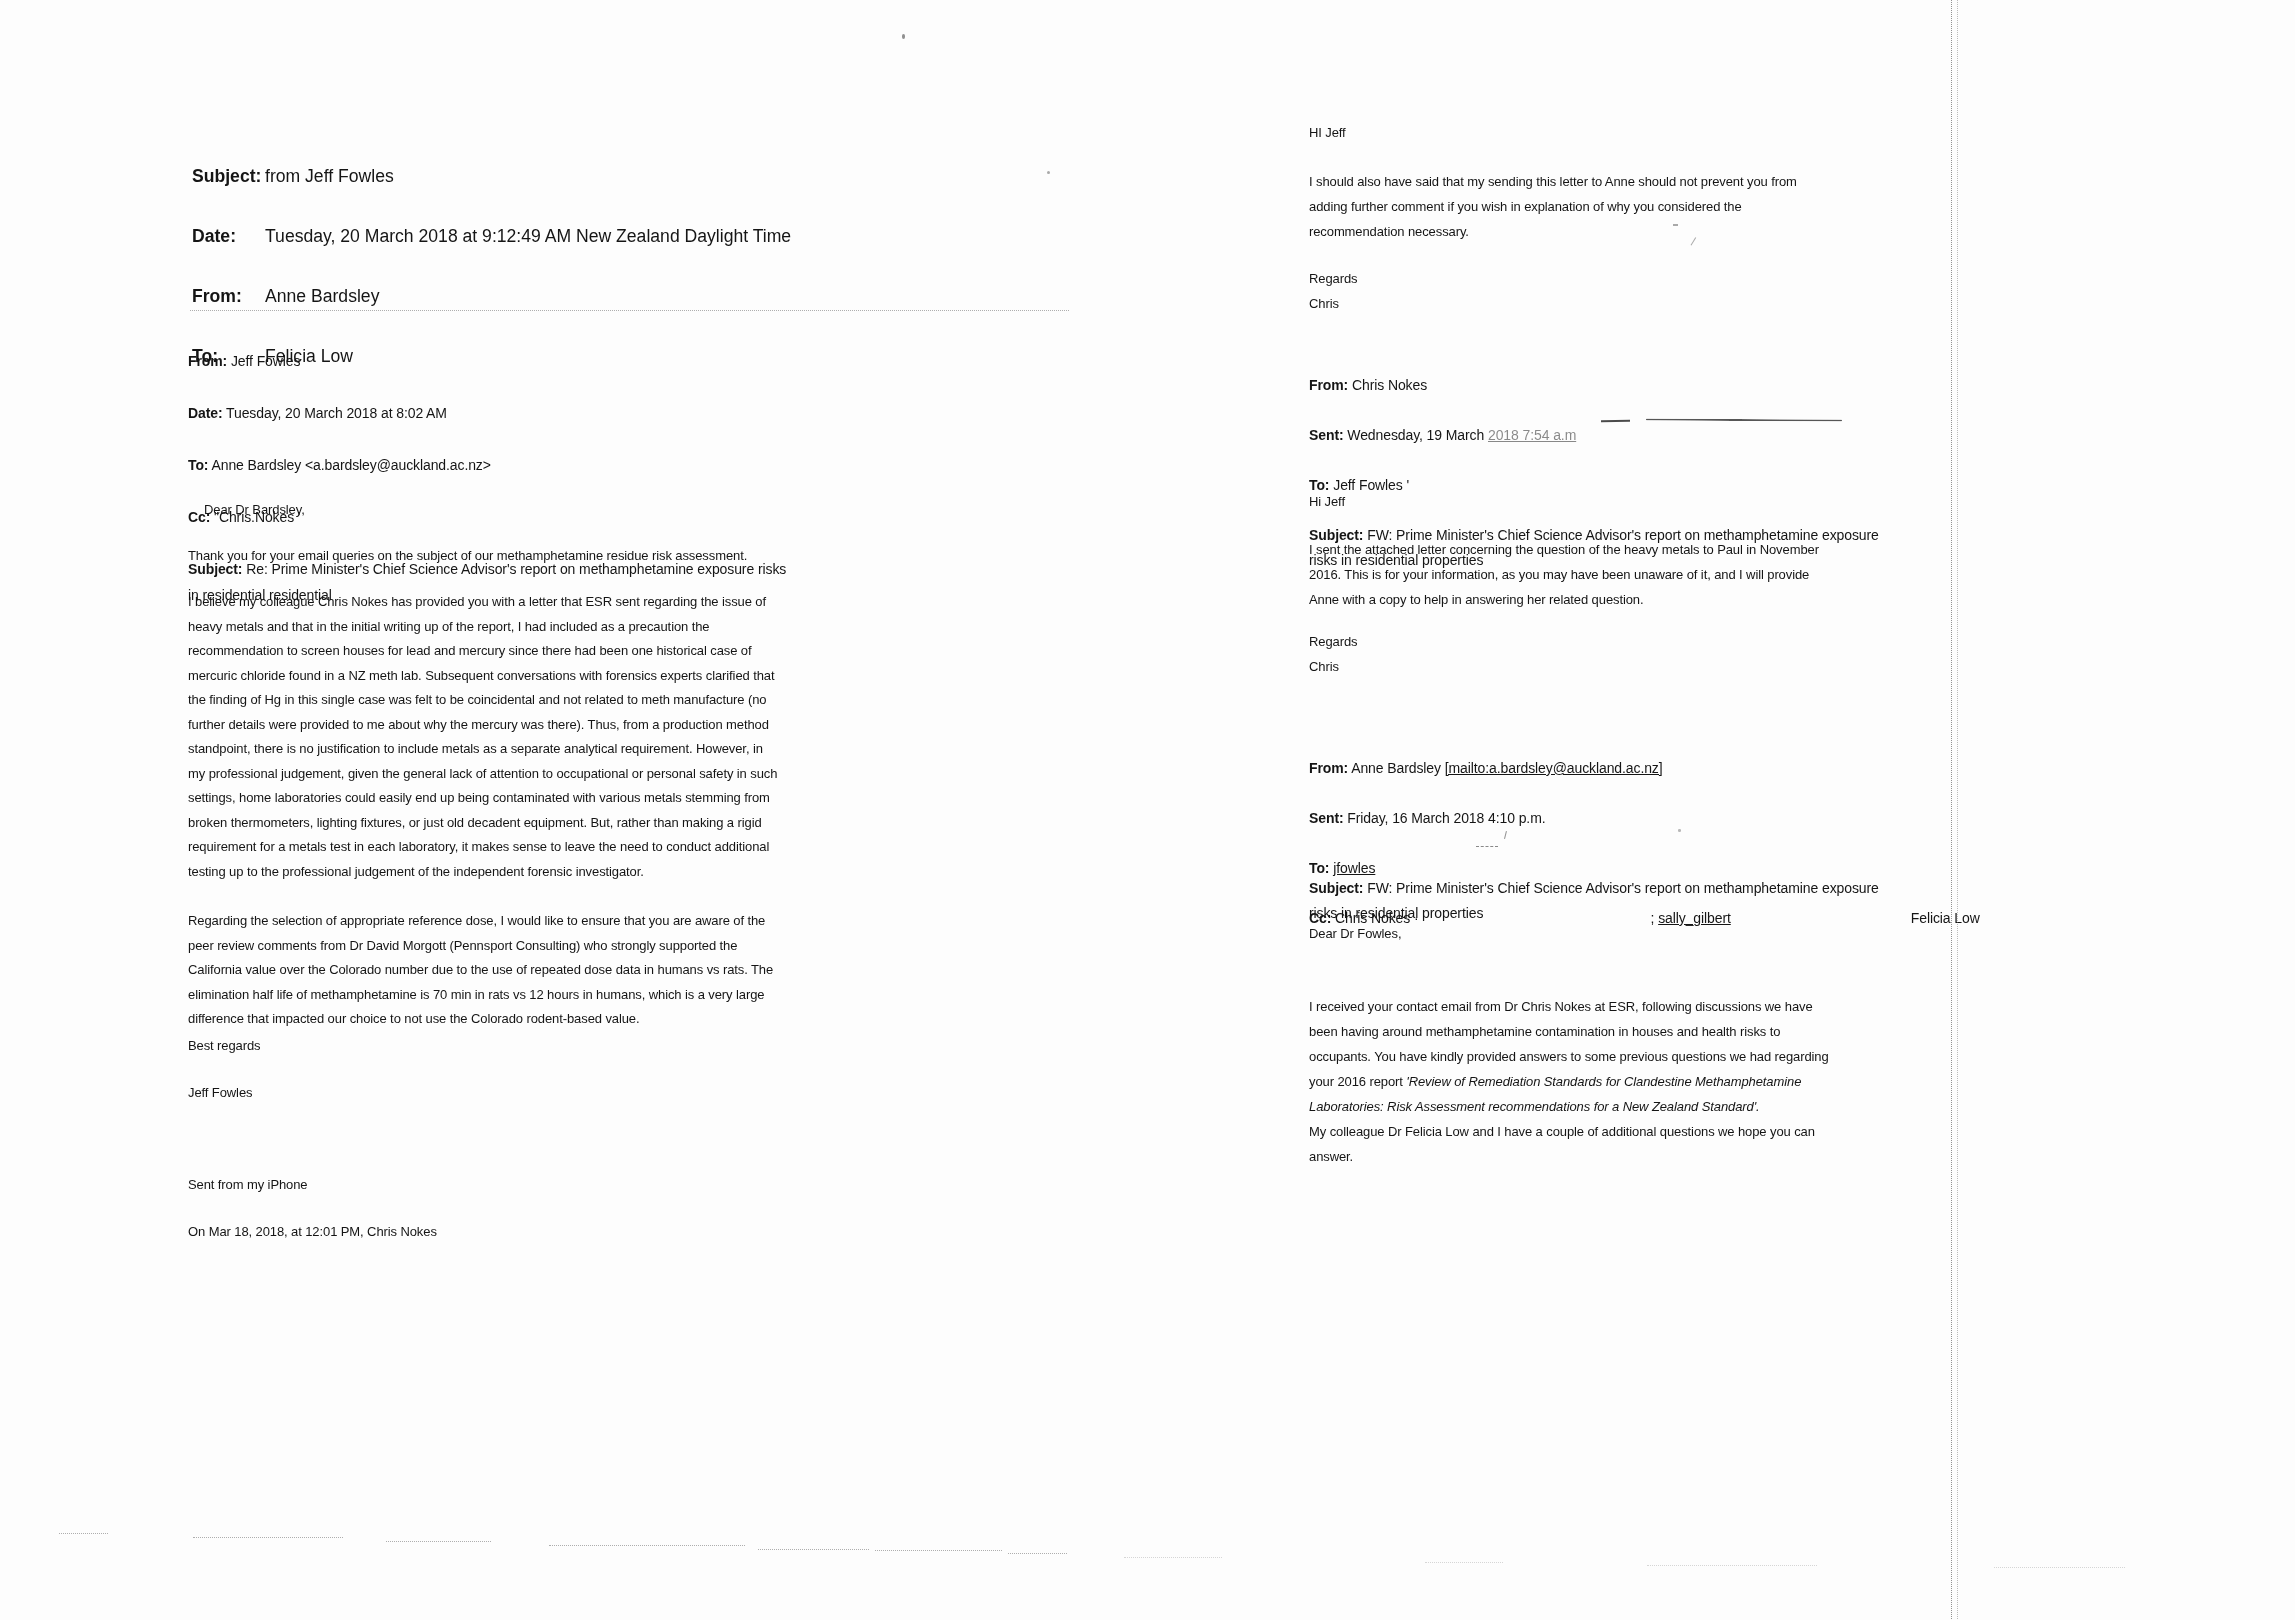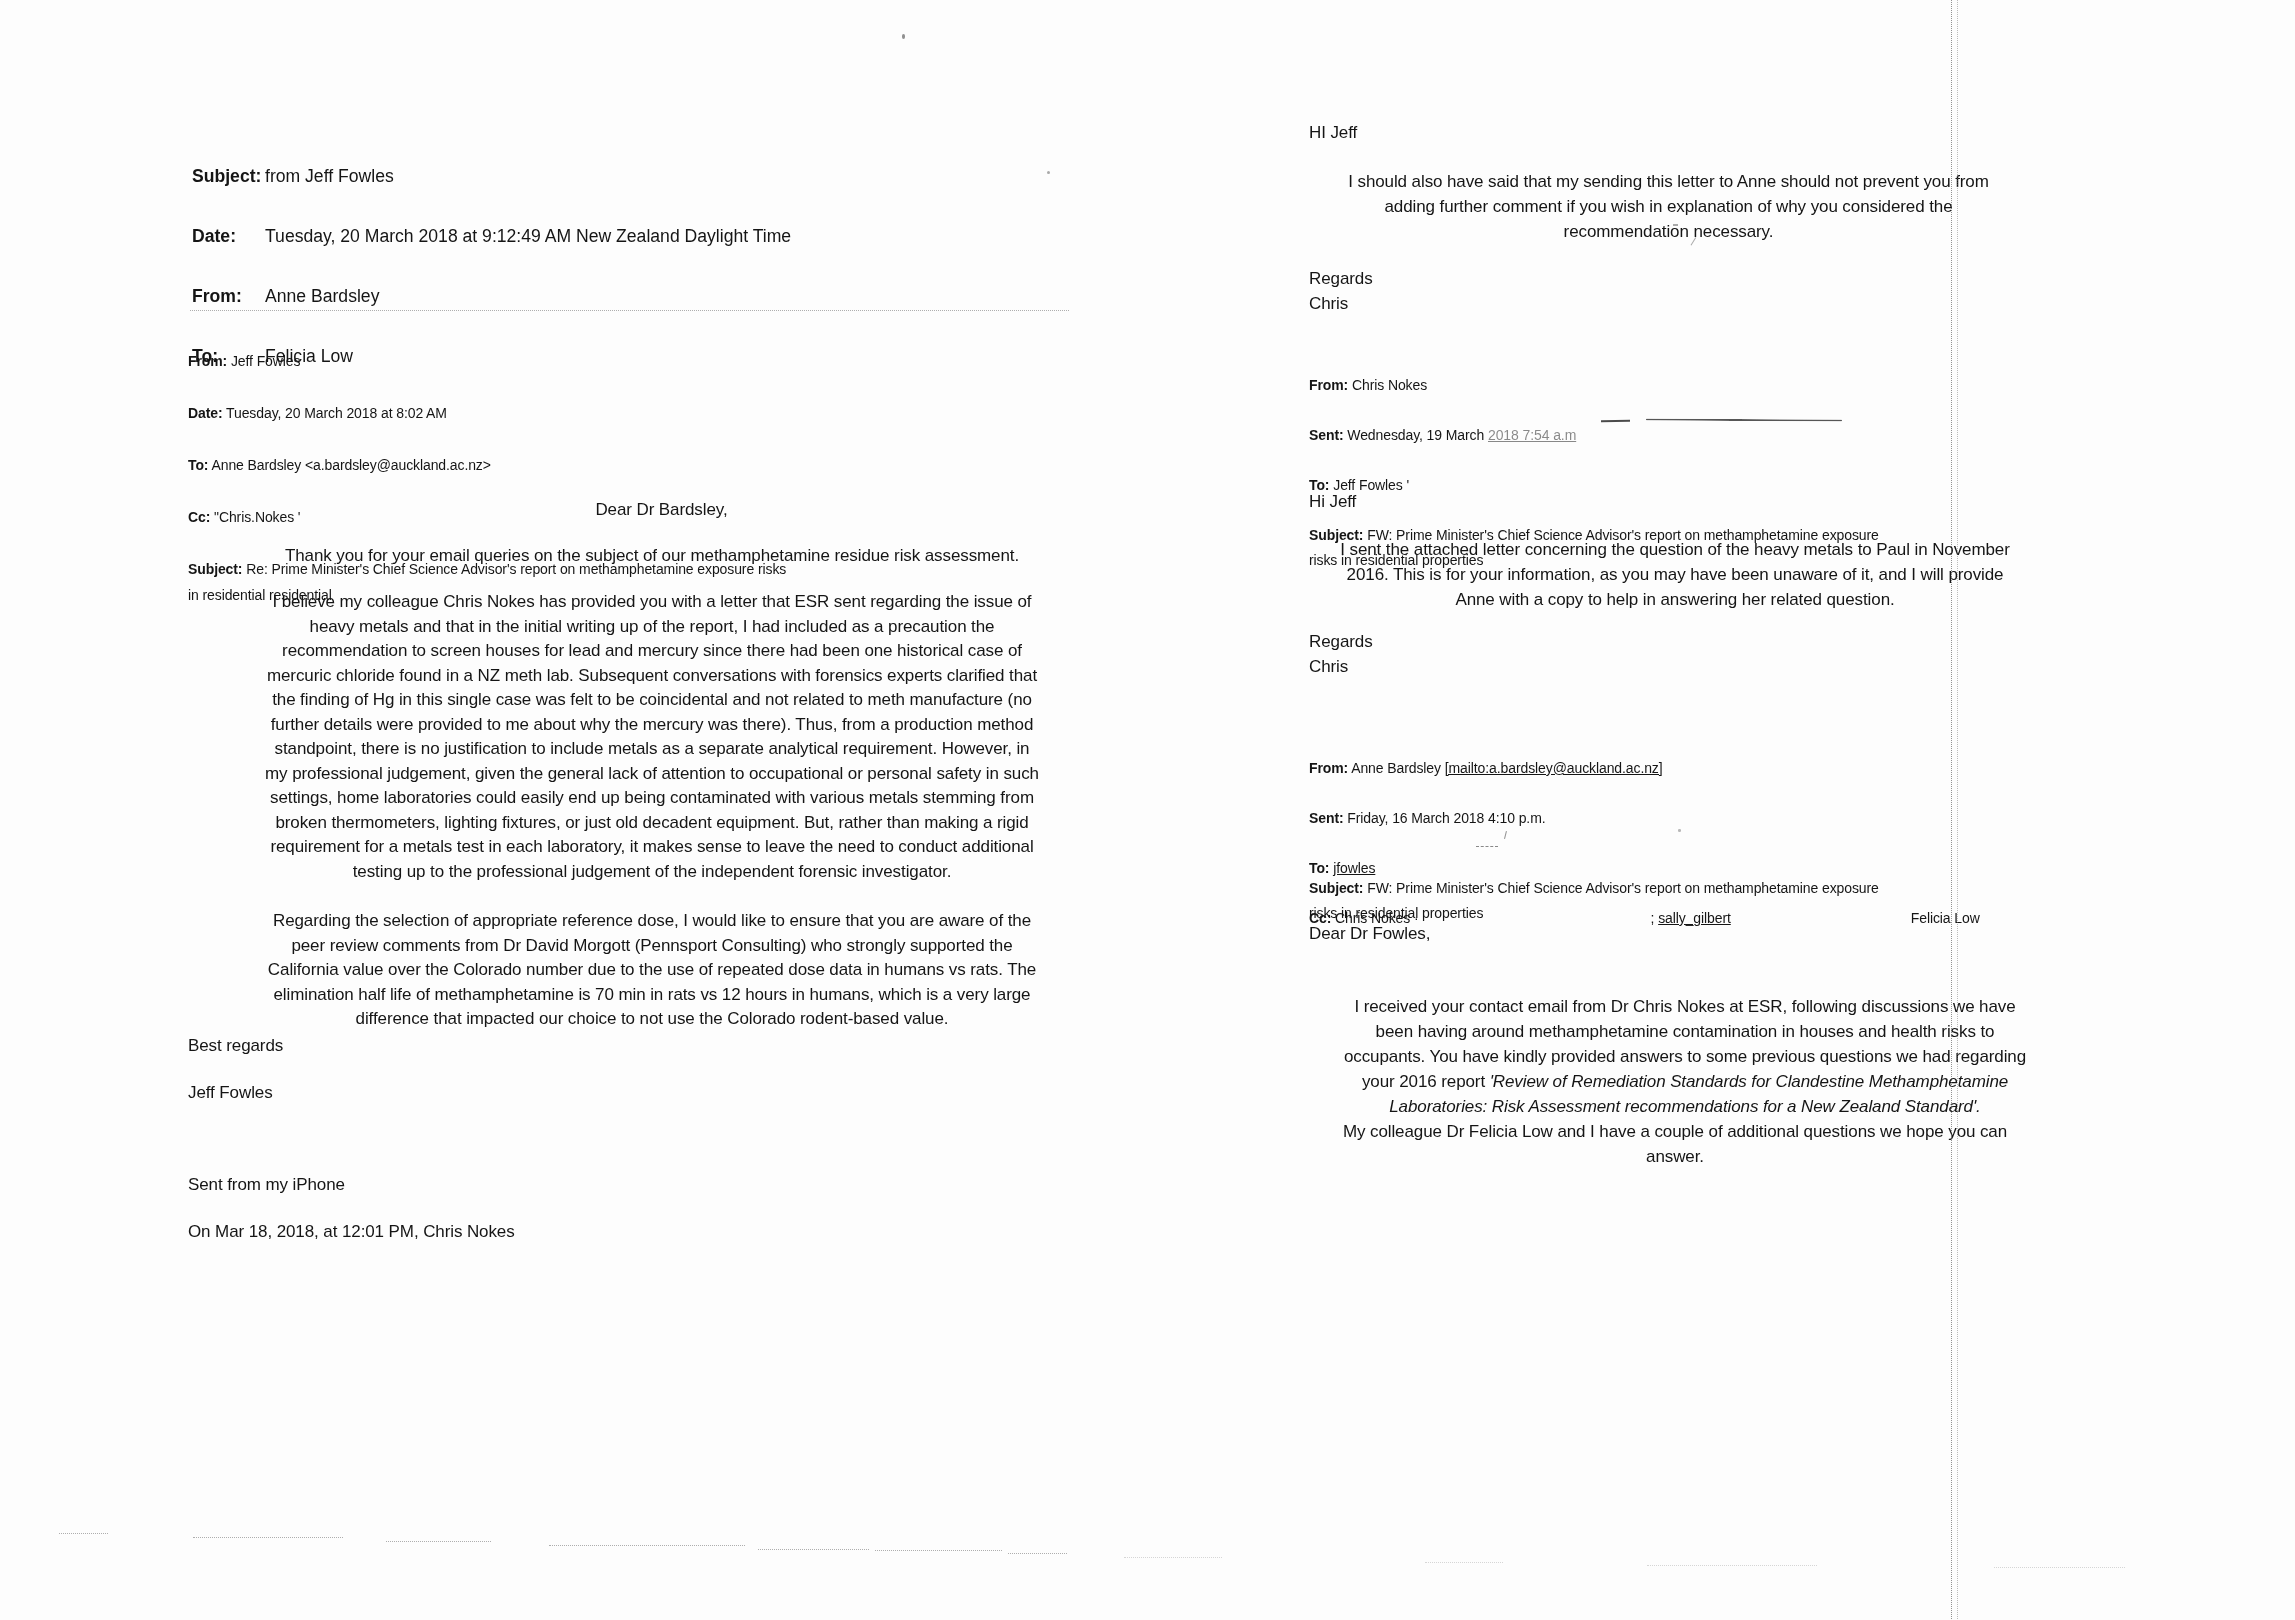--- a/index.html
+++ b/index.html
@@ -1,21 +1,21 @@
 <!DOCTYPE html>
 <html style="font-size:10.5px"><head>
 <meta charset="utf-8">
 <style>
   html,body{margin:0;padding:0;}
   body{
     width:2295px;height:1621px;position:relative;background:#fdfdfd;
     font-family:"Liberation Sans",sans-serif;color:#151515;overflow:hidden;
   }
   .blk{position:absolute;white-space:pre-line;}
-  .body-text{font-size:17px;line-height:24.5px;letter-spacing:-0.1px;text-align:center;}
+  .body-text{font-size:13px;line-height:24.5px;letter-spacing:-0.1px;}
   .hdr-line{font-size:14px;line-height:26px;letter-spacing:-0.1px;}
   .lbl{font-weight:bold;}
   .val{white-space:pre-line;}
   .faded{opacity:.5;filter:blur(0.3px);text-decoration:underline;}
   .ulink{text-decoration:underline;text-align:center;}
   .italic{font-style:italic;}
   .top-label{display:inline-block;width:73px;font-weight:bold;}
   .artifact{position:absolute;}
   .dotseg{border-top:1.3px dotted rgba(110,110,110,.55);height:0;}
   .dotseg.faint{border-top:1.3px dotted rgba(140,140,140,.35);}

